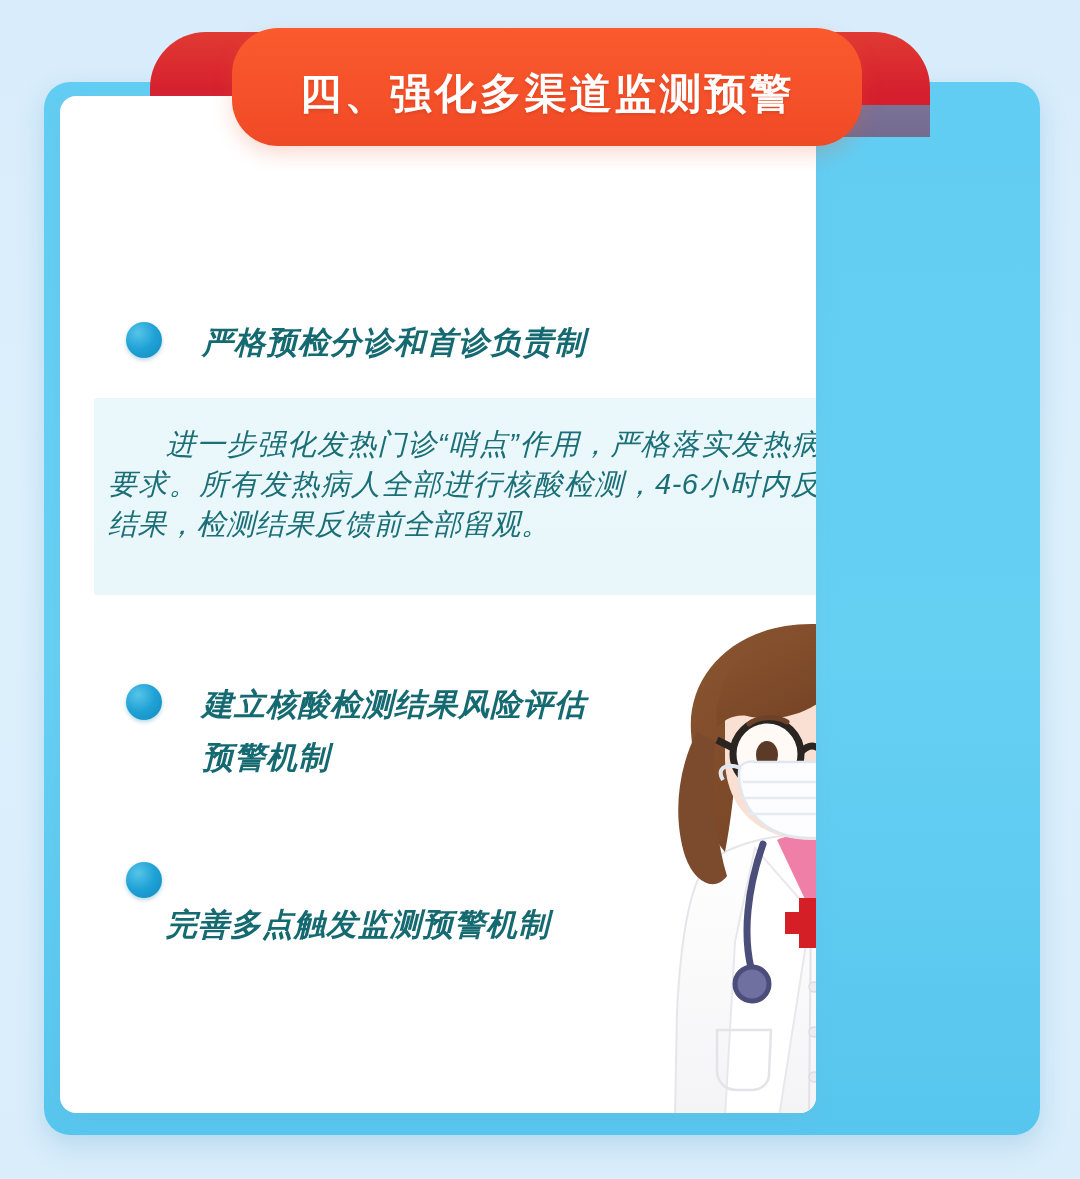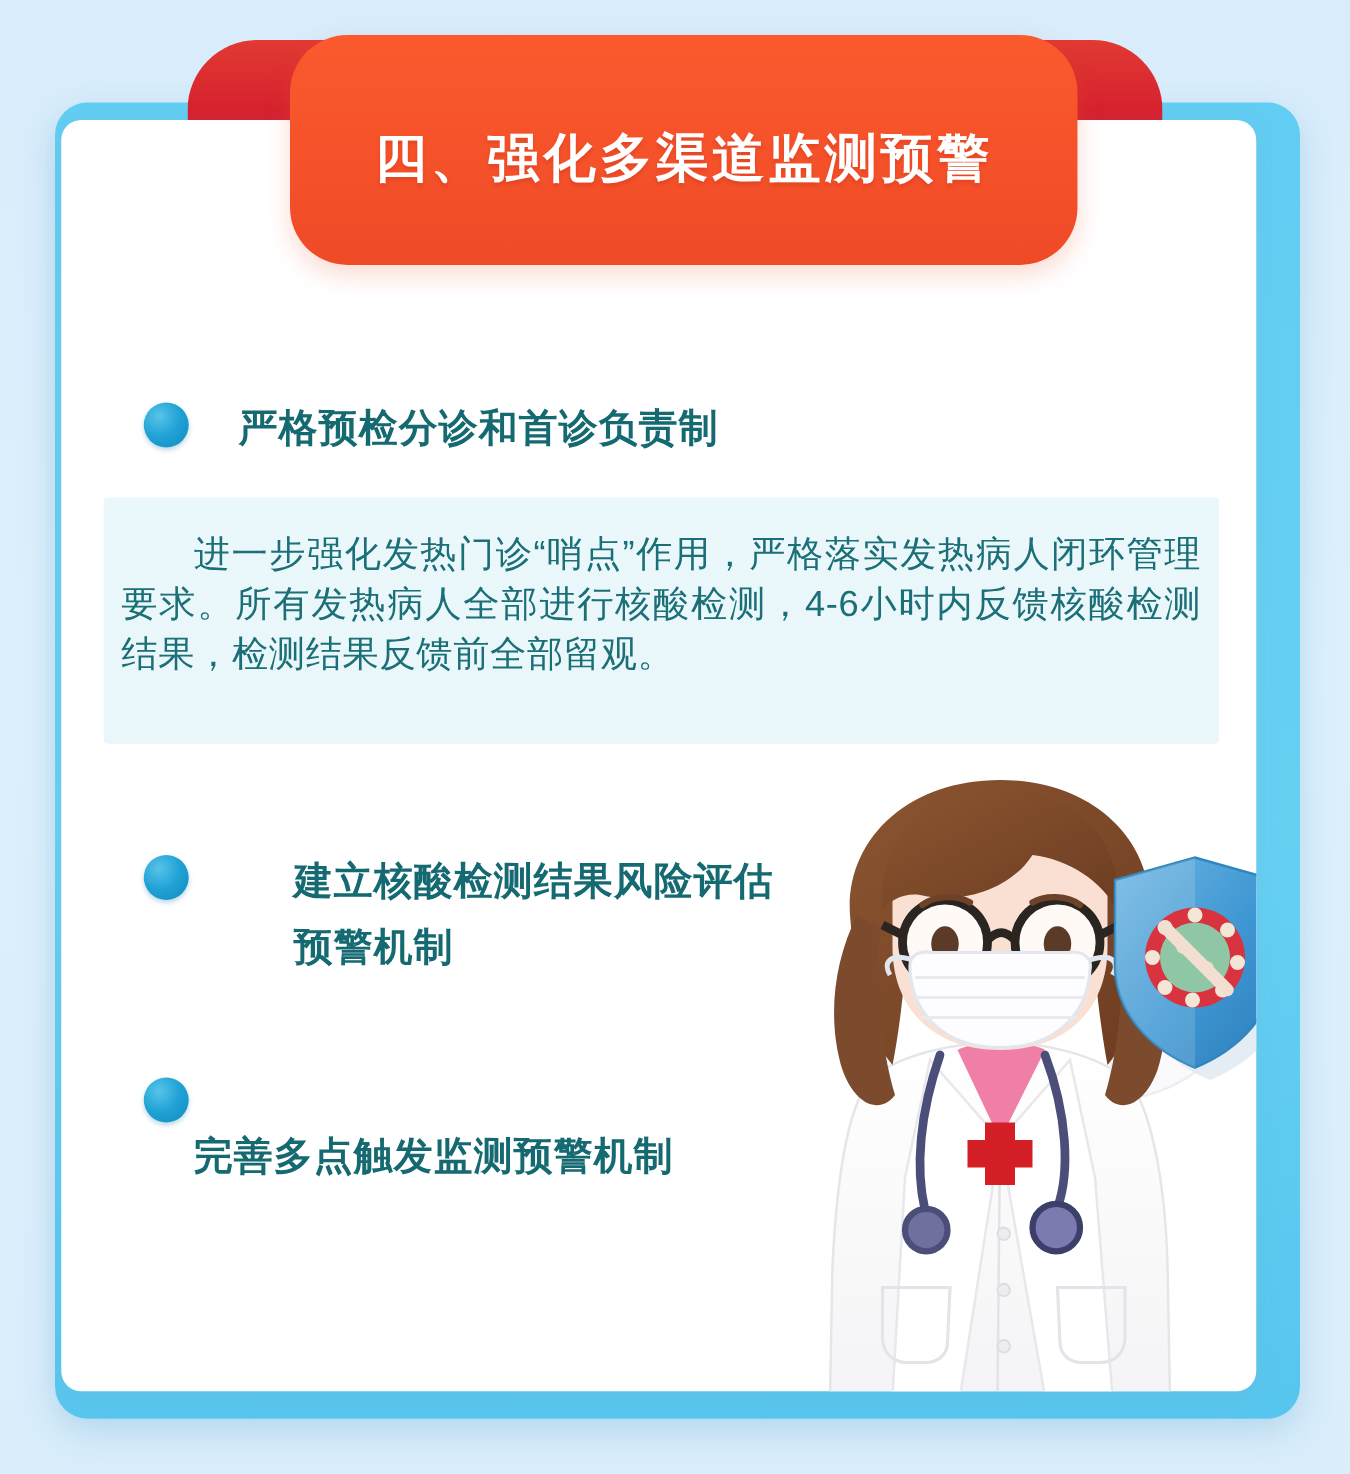--- a/index.html
+++ b/index.html
@@ -21,26 +21,27 @@
     position:absolute;
     left:44px; top:82px;
     width:996px; height:1053px;
     border-radius:26px;
     background:linear-gradient(180deg,#62cdf2 0%,#66d0f3 55%,#57c6ee 100%);
     box-shadow:0 10px 26px rgba(90,160,200,.28);
   }
   
   .card{
     position:absolute;
-    left:49px; top:96px;
-    width:956px; height:1017px;
+    left:60px; top:96px;
+    width:756px; height:1017px;
     border-radius:16px;
     background:#ffffff;
     box-shadow:0 6px 18px rgba(120,170,205,.18);
     overflow:hidden;
+    font-style:italic;
   }
 
   
   .tail{
     position:absolute; top:32px;
     width:140px; height:105px;
     overflow:hidden;
   }
   .tail.left{ left:150px; border-radius:40px 0 0 0; }
   .tail.right{ left:790px; border-radius:0 40px 0 0; }
@@ -54,21 +55,21 @@
   .tail .purple{
     position:absolute; left:0; bottom:0;
     width:140px; height:32px;
     background:linear-gradient(180deg,#7b7298 0%,#746b90 100%);
   }
 
   
   .banner{
     position:absolute;
     left:232px; top:28px;
-    width:630px; height:184px;
+    width:630px; height:118px;
     border-radius:46px;
     background:linear-gradient(180deg,#fa5a2e 0%,#f5512a 55%,#ef4a26 100%);
     box-shadow:0 8px 20px rgba(235,90,45,.22);
     display:flex; align-items:center; justify-content:center;
   }
   .banner-title{
     color:#ffffff;
     font-size:42px;
     font-weight:bold;
     letter-spacing:3px;
@@ -93,21 +94,21 @@
   .b-text{
     margin-left:40px;
     color:#156a72;
     font-size:31px;
     font-weight:bold;
     line-height:1.72;
     letter-spacing:1px;
     white-space:nowrap;
   }
   #bullet1{ left:130px; top:316px; }
-  #bullet2{ left:130px; top:678px;gap:44px; }
+  #bullet2{ left:130px; top:678px; }
   #bullet3{ left:130px; top:856px;flex-direction:column; }
 
   
   .para-box{
     position:absolute;
     left:98px; top:398px;
     width:892px; height:197px;
     background:linear-gradient(180deg,#eaf7fb 0%,#e9f6fa 100%);
     border-radius:3px;
     padding:26px 14px 0 14px;

